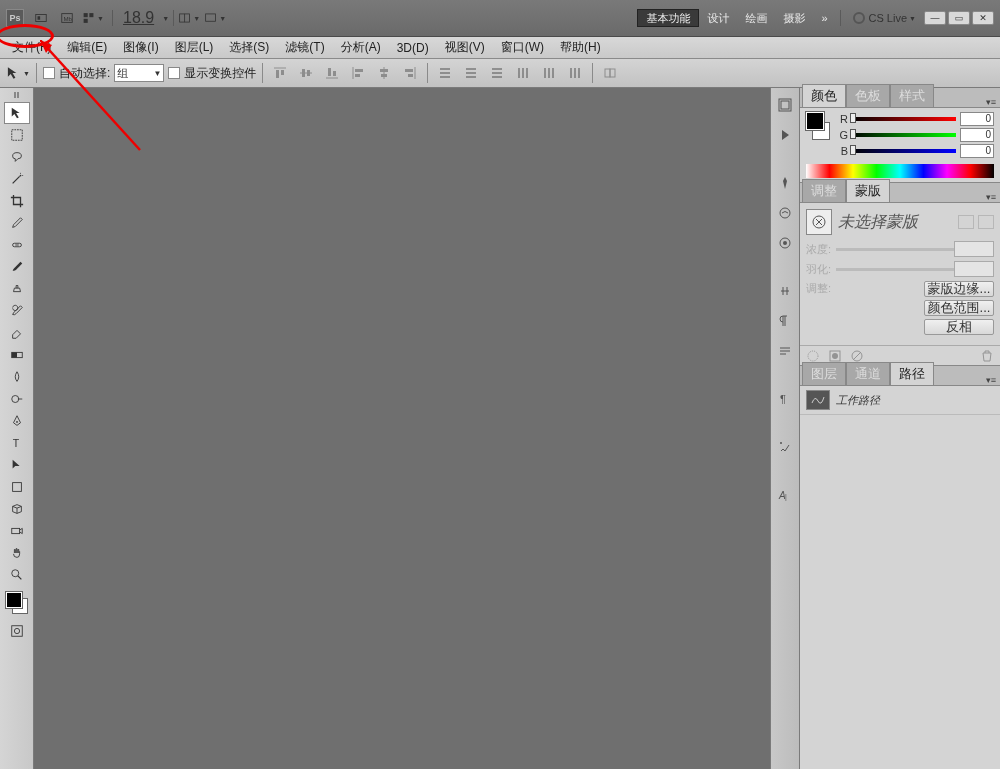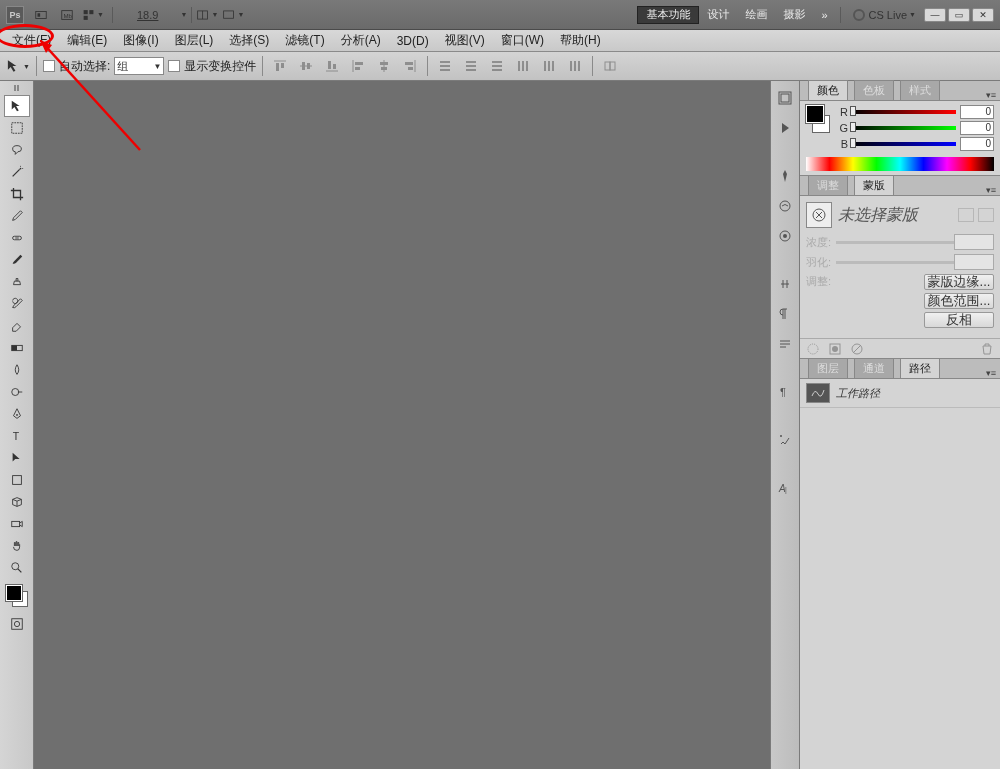--- a/index.html
+++ b/index.html
@@ -1,24 +1,24 @@
 <!DOCTYPE html>
 <html><head>
 <meta charset="utf-8">
 <style>
 * { margin: 0; padding: 0; box-sizing: border-box; font-family: "Microsoft YaHei", SimSun, sans-serif; }
 body { width: 1000px; height: 769px; background: #535353; overflow: hidden; font-size: 11px; color: #333; }
 
 
-.app-bar { height: 30px; background: linear-gradient(#797979, #6a6a6a); display: flex; align-items: center; padding: 0 6px; border-bottom: 1px solid #4a4a4a; }
+.app-bar { height: 37px; background: linear-gradient(#797979, #6a6a6a); display: flex; align-items: center; padding: 0 6px; border-bottom: 1px solid #4a4a4a; }
 .ps-logo { width: 18px; height: 18px; background: #5a5a5a; border: 1px solid #888; margin-right: 6px; display: flex; align-items: center; justify-content: center; color: #c9c9c9; font-size: 9px; font-weight: bold; }
 .app-bar-icon { width: 22px; height: 18px; margin-right: 4px; display: flex; align-items: center; justify-content: center; color: #333; cursor: pointer; }
 .app-bar-icon svg { width: 14px; height: 14px; }
 .app-bar-sep { width: 1px; height: 16px; background: #5a5a5a; margin: 0 4px; }
-.zoom-val { color: #333; font-size: 11px; margin: 0 20px; text-decoration: underline; }
+.zoom-val { color: #333; font-size: 16px; margin: 0 6px; text-decoration: underline; }
 .dropdown-caret { font-size: 7px; margin-left: 2px; color: #333; }
 .app-bar-spacer { flex: 1; }
 .ws-btn { padding: 0 8px; height: 18px; color: #eaeaea; font-size: 11px; cursor: pointer; display: flex; align-items: center; }
 .ws-btn.active { background: #3a3a3a; border: 1px solid #222; }
 .cslive { display: flex; align-items: center; color: #333; margin: 0 8px; }
 .cslive-ring { width: 12px; height: 12px; border: 2px solid #555; border-radius: 50%; margin-right: 4px; }
 .win-btns { display: flex; gap: 2px; }
 .win-btn { width: 22px; height: 14px; background: #d9d9d9; border: 1px solid #888; border-radius: 2px; display: flex; align-items: center; justify-content: center; font-size: 9px; cursor: pointer; }
 
 
@@ -55,21 +55,21 @@
 
 .right-col { width: 230px; display: flex; }
 .icon-strip { width: 30px; background: linear-gradient(to right, #c8c8c8, #bcbcbc); border-left: 1px solid #7a7a7a; border-right: 1px solid #7a7a7a; padding-top: 6px; display: flex; flex-direction: column; align-items: center; gap: 8px; }
 .strip-icon { width: 22px; height: 22px; display: flex; align-items: center; justify-content: center; cursor: pointer; }
 .strip-gap { height: 10px; }
 .strip-spacer { flex: 1; }
 
 .panels { width: 200px; display: flex; flex-direction: column; }
 .panel { background: #d4d4d4; border-bottom: 1px solid #888; }
 .panel-tabs { height: 20px; background: #bcbcbc; display: flex; align-items: flex-end; padding-left: 2px; gap: 0; border-bottom: 1px solid #888; }
-.panel-tab { padding: 2px 8px; font-size: 11px; background: #a8a8a8; border: 1px solid #888; border-bottom: none; cursor: pointer; color: #ddd; margin-left: 6px; }
+.panel-tab { padding: 2px 8px; font-size: 13px; background: #a8a8a8; border: 1px solid #888; border-bottom: none; cursor: pointer; color: #ddd; }
 .panel-tab.active { background: #d4d4d4; color: #222; }
 .panel-menu { margin-left: auto; width: 18px; text-align: center; font-size: 9px; color: #444; cursor: pointer; }
 
 
 .color-body { padding: 4px 6px; }
 .color-row { display: flex; align-items: center; gap: 4px; margin-bottom: 2px; }
 .color-row label { width: 12px; font-size: 11px; text-align: right; }
 .color-slider { flex: 1; height: 10px; position: relative; }
 .color-slider .track { position: absolute; top: 3px; left: 0; right: 0; height: 4px; }
 .r-grad { background: linear-gradient(to right, #000, #f00); }

